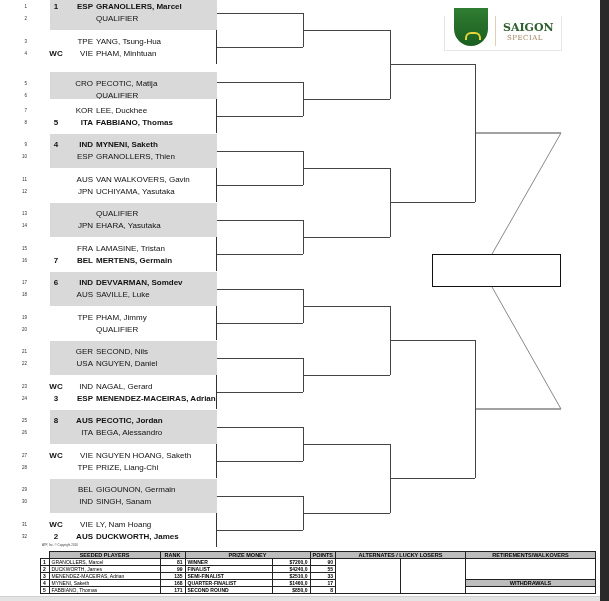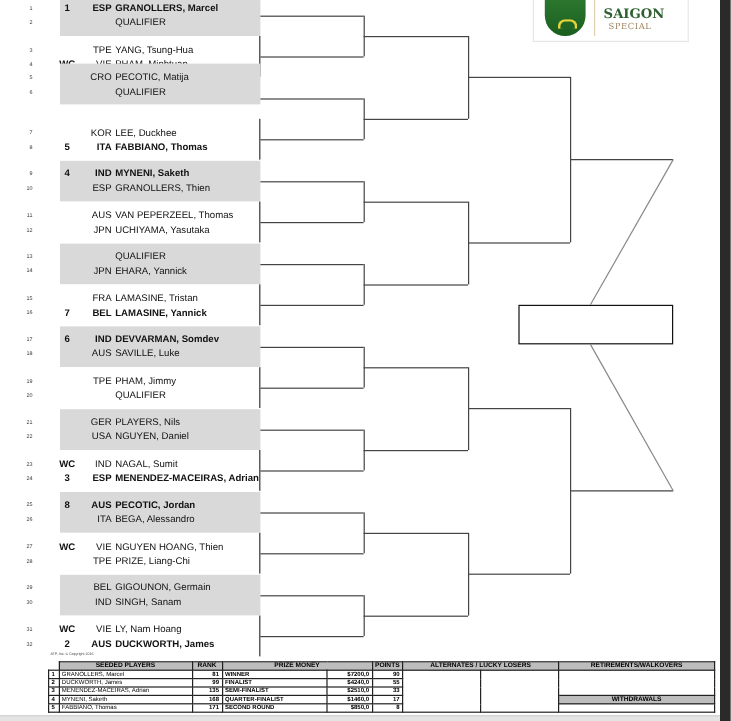--- a/index.html
+++ b/index.html
@@ -16,21 +16,21 @@
   .seed { position:absolute; left:-4px; width:20px; text-align:center; font-size:8px; font-weight:bold; }
   .nat { position:absolute; left:21px; width:22px; text-align:right; font-size:8px; }
   .name { position:absolute; left:46px; font-size:8px; }
   .bold .nat, .bold .name { font-weight:bold; }
 
   .h { position:absolute; height:1px; background:#444; }
   .v { position:absolute; width:1px; background:#444; }
 
   .winner-box { position:absolute; left:432px; top:254px; width:129px; height:33px; box-sizing:border-box; border:1.5px solid #111; background:#fff; }
 
-  .logo { position:absolute; left:444px; top:0; width:116px; height:34px; border:1px solid #e6e6e6; border-top:none; background:#fff;padding-left:12px; }
+  .logo { position:absolute; left:444px; top:16px; width:116px; height:34px; border:1px solid #e6e6e6; border-top:none; background:#fff; }
   .shield { position:absolute; left:9px; top:-8px; width:34px; height:38px; background:linear-gradient(180deg,#2f7d32,#1b5e20); border-radius:0 0 17px 17px; }
   .shield-ball { position:absolute; left:11px; top:24px; width:12px; height:6px; border-radius:6px 6px 0 0; border:2px solid #e6d53a; border-bottom:none; }
   .logo-div { position:absolute; left:50px; top:0; width:1px; height:30px; background:#e0d0b0; }
   .saigon { position:absolute; left:58px; top:5px; font-family:"DejaVu Serif", serif; font-weight:bold; font-size:11px; color:#2d5f2f; }
   .special { position:absolute; left:62px; top:18px; font-family:"DejaVu Serif", serif; font-size:7px; color:#a08660; letter-spacing:0.5px; }
 
   .copyright { position:absolute; left:42px; top:543px; font-size:3px; color:#444; }
 
   table.info { position:absolute; border-collapse:collapse; font-size:5px; }
   table.info td { border:1px solid #222; padding:0 2px; height:6px; line-height:6px; white-space:nowrap; }
@@ -75,21 +75,21 @@
           <span class="nat">TPE</span>
           <span class="name">YANG, Tsung-Hua</span>
         </div>
         <div class="line" style="top: 17px; left: 0px;">
           <span class="pos">4</span>
           <span class="seed">WC</span>
           <span class="nat">VIE</span>
           <span class="name">PHAM, Minhtuan</span>
         </div>
       </div>
-      <div class="block shaded" style="top: 53px;">
+      <div class="block shaded" style="top: 72px;">
         <div class="line" style="top: 5px; left: 0px;">
           <span class="pos">5</span>
           <span class="seed"></span>
           <span class="nat">CRO</span>
           <span class="name">PECOTIC, Matija</span>
         </div>
         <div class="line" style="top: 17px; left: 0px;">
           <span class="pos">6</span>
           <span class="seed"></span>
           <span class="nat"></span>
@@ -122,55 +122,55 @@
           <span class="seed"></span>
           <span class="nat">ESP</span>
           <span class="name">GRANOLLERS, Thien</span>
         </div>
       </div>
       <div class="block white" style="top: 168px;">
         <div class="line" style="top: 5px; left: 0px;">
           <span class="pos">11</span>
           <span class="seed"></span>
           <span class="nat">AUS</span>
-          <span class="name">VAN PEPERZEEL, Thomas</span>
+          <span class="name">VAN WALKOVERS, Gavin</span>
         </div>
         <div class="line" style="top: 17px; left: 0px;">
           <span class="pos">12</span>
           <span class="seed"></span>
           <span class="nat">JPN</span>
           <span class="name">UCHIYAMA, Yasutaka</span>
         </div>
       </div>
       <div class="block shaded" style="top: 202.5px;">
         <div class="line" style="top: 5px; left: 0px;">
           <span class="pos">13</span>
           <span class="seed"></span>
           <span class="nat"></span>
           <span class="name">QUALIFIER</span>
         </div>
         <div class="line" style="top: 17px; left: 0px;">
           <span class="pos">14</span>
           <span class="seed"></span>
           <span class="nat">JPN</span>
-          <span class="name">EHARA, Yannick</span>
+          <span class="name">EHARA, Yasutaka</span>
         </div>
       </div>
       <div class="block white" style="top: 237px;">
         <div class="line" style="top: 5px; left: 0px;">
           <span class="pos">15</span>
           <span class="seed"></span>
           <span class="nat">FRA</span>
           <span class="name">LAMASINE, Tristan</span>
         </div>
         <div class="line bold" style="top: 17px; left: 0px;">
           <span class="pos">16</span>
           <span class="seed">7</span>
           <span class="nat">BEL</span>
-          <span class="name">LAMASINE, Yannick</span>
+          <span class="name">MERTENS, Germain</span>
         </div>
       </div>
       <div class="block shaded" style="top: 271.5px;">
         <div class="line bold" style="top: 5px; left: 0px;">
           <span class="pos">17</span>
           <span class="seed">6</span>
           <span class="nat">IND</span>
           <span class="name">DEVVARMAN, Somdev</span>
         </div>
         <div class="line" style="top: 17px; left: 0px;">
@@ -192,35 +192,35 @@
           <span class="seed"></span>
           <span class="nat"></span>
           <span class="name">QUALIFIER</span>
         </div>
       </div>
       <div class="block shaded" style="top: 340.5px;">
         <div class="line" style="top: 5px; left: 0px;">
           <span class="pos">21</span>
           <span class="seed"></span>
           <span class="nat">GER</span>
-          <span class="name">PLAYERS, Nils</span>
+          <span class="name">SECOND, Nils</span>
         </div>
         <div class="line" style="top: 17px; left: 0px;">
           <span class="pos">22</span>
           <span class="seed"></span>
           <span class="nat">USA</span>
           <span class="name">NGUYEN, Daniel</span>
         </div>
       </div>
       <div class="block white" style="top: 375px;">
         <div class="line" style="top: 5px; left: 0px;">
           <span class="pos">23</span>
           <span class="seed">WC</span>
           <span class="nat">IND</span>
-          <span class="name">NAGAL, Sumit</span>
+          <span class="name">NAGAL, Gerard</span>
         </div>
         <div class="line bold" style="top: 17px; left: 0px;">
           <span class="pos">24</span>
           <span class="seed">3</span>
           <span class="nat">ESP</span>
           <span class="name">MENENDEZ-MACEIRAS, Adrian</span>
         </div>
       </div>
       <div class="block shaded" style="top: 409.5px;">
         <div class="line bold" style="top: 5px; left: 0px;">
@@ -234,21 +234,21 @@
           <span class="seed"></span>
           <span class="nat">ITA</span>
           <span class="name">BEGA, Alessandro</span>
         </div>
       </div>
       <div class="block white" style="top: 444px;">
         <div class="line" style="top: 5px; left: 0px;">
           <span class="pos">27</span>
           <span class="seed">WC</span>
           <span class="nat">VIE</span>
-          <span class="name">NGUYEN HOANG, Thien</span>
+          <span class="name">NGUYEN HOANG, Saketh</span>
         </div>
         <div class="line" style="top: 17px; left: 0px;">
           <span class="pos">28</span>
           <span class="seed"></span>
           <span class="nat">TPE</span>
           <span class="name">PRIZE, Liang-Chi</span>
         </div>
       </div>
       <div class="block shaded" style="top: 478.5px;">
         <div class="line" style="top: 5px; left: 0px;">

